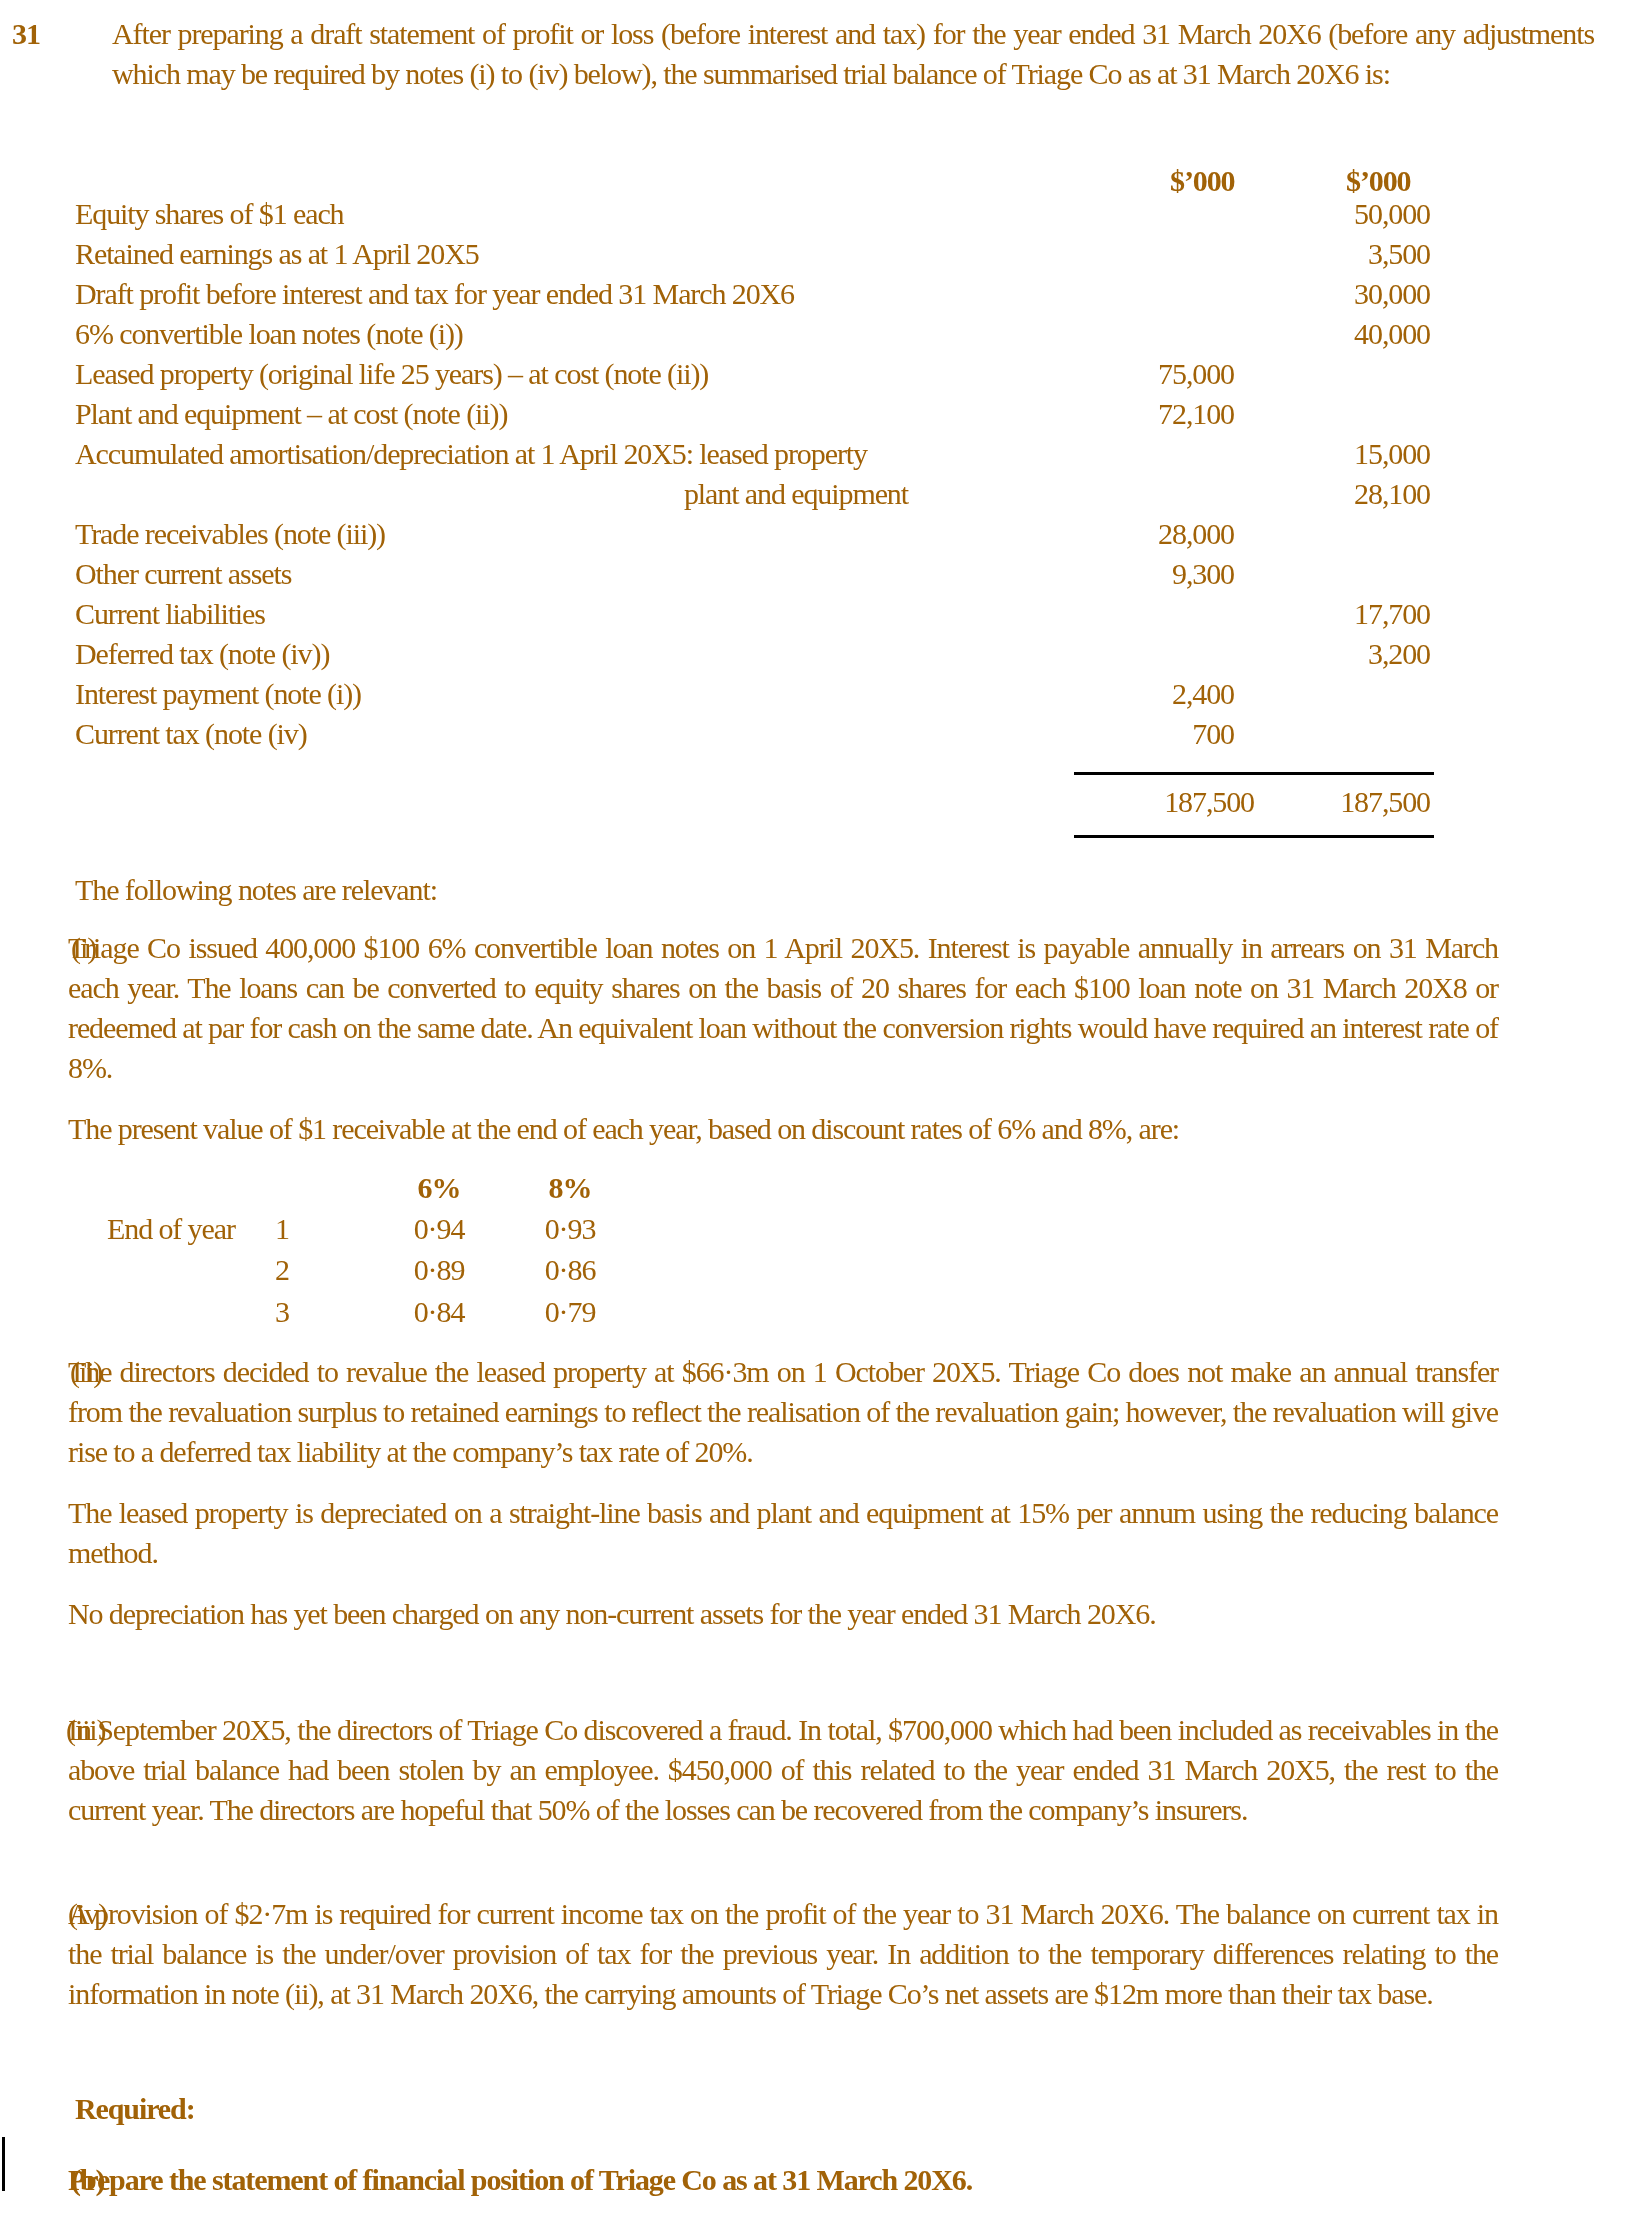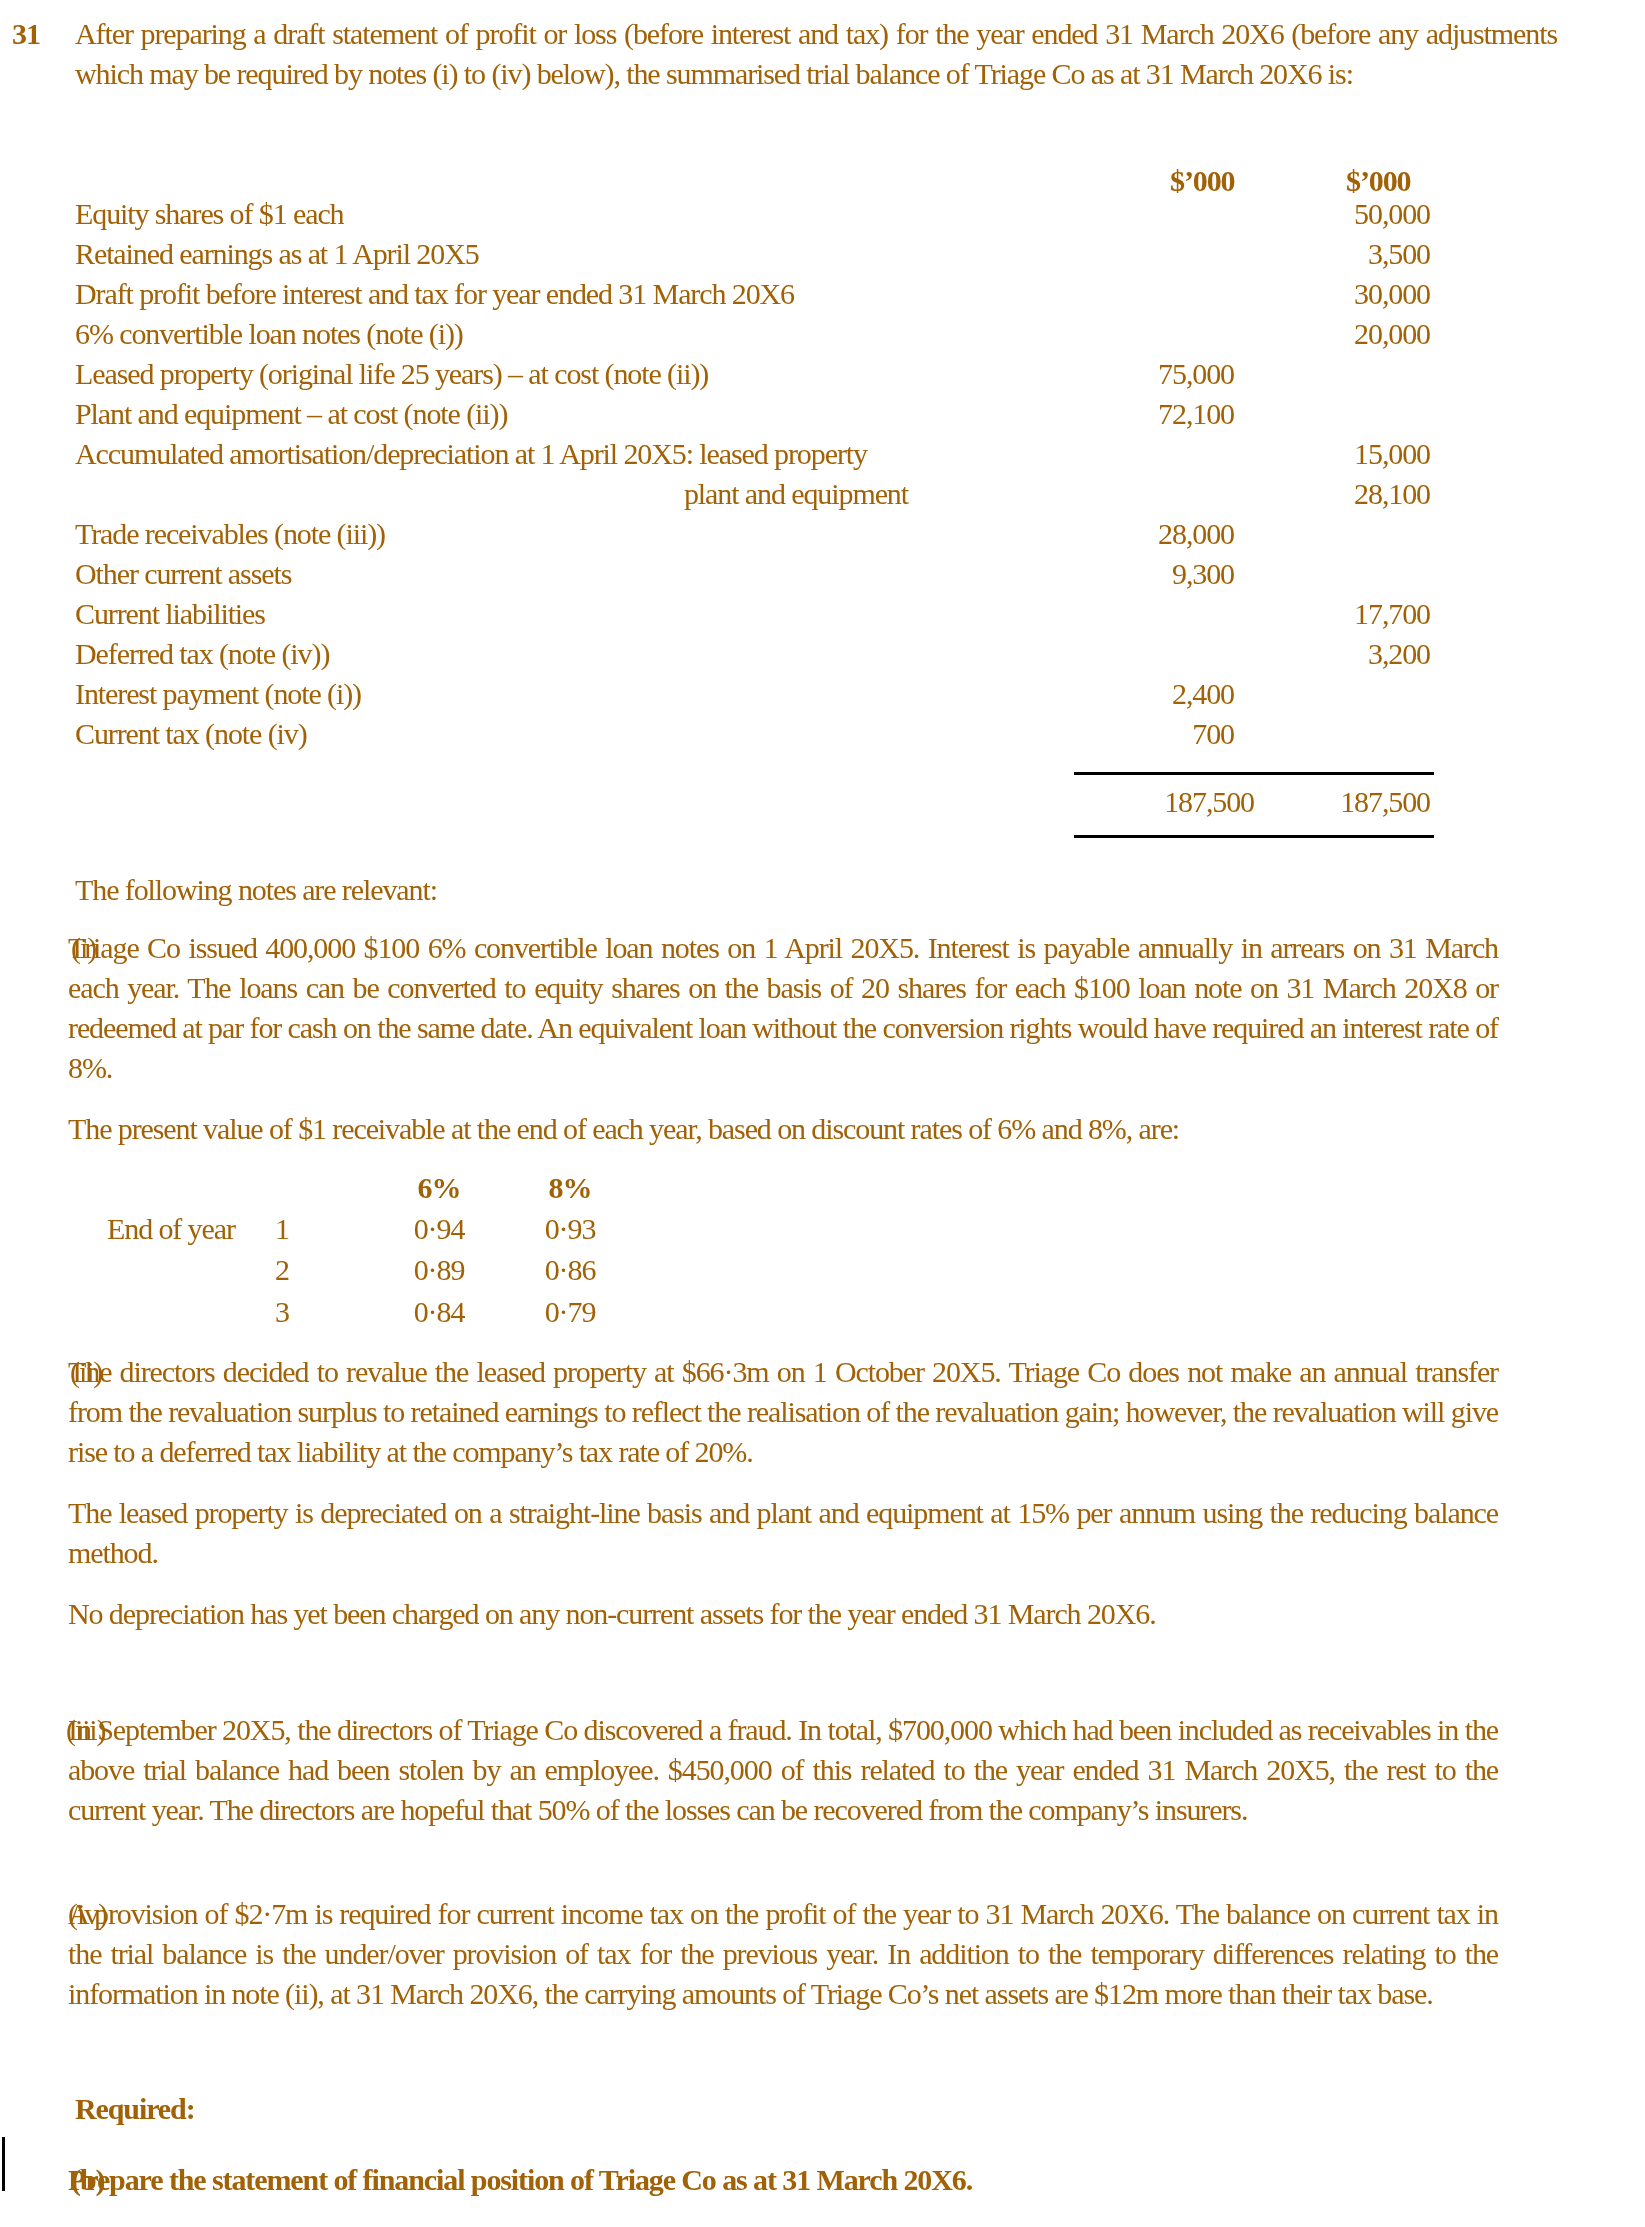--- a/index.html
+++ b/index.html
@@ -5,21 +5,21 @@
   html,body{margin:0;padding:0;background:#fff;}
   *{box-sizing:border-box;}
   .page{
     position:relative;width:1646px;height:2227px;background:#ffffff;color:#a16207;
     font-family:Liberation Serif, serif;
     font-size:30px;letter-spacing:-1.1px;line-height:40px;
     overflow:hidden;
   }
   .abs{position:absolute;}
   .bold{font-weight:bold;}
-  .para{text-align:justify;}
+  .para{text-align:justify;margin-left:37px;}
   p{margin:0 0 21px 0;text-align:justify;}
   p:last-child{margin-bottom:0;}
 
   
   .tb{position:absolute;left:75px;top:194px;width:1355px;}
   .tb-head{position:absolute;left:75px;top:161px;width:1355px;display:flex;white-space:nowrap;}
   .tb-row,.tb-trow,.tb-rulerow{display:flex;white-space:nowrap;}
   .tb-row{height:40px;gap:20px;}
   .tb-label{flex:1 1 auto;min-width:0;}
   .tb-c1{width:188px;flex:0 0 auto;text-align:right;}
@@ -70,21 +70,21 @@
       <div class="tb-c2">3,500</div>
     </div>
     <div class="tb-row">
       <div class="tb-label">Draft profit before interest and tax for year ended 31 March 20X6</div>
       <div class="tb-c1"></div>
       <div class="tb-c2">30,000</div>
     </div>
     <div class="tb-row">
       <div class="tb-label">6% convertible loan notes (note (i))</div>
       <div class="tb-c1"></div>
-      <div class="tb-c2">20,000</div>
+      <div class="tb-c2">40,000</div>
     </div>
     <div class="tb-row">
       <div class="tb-label">Leased property (original life 25 years) – at cost (note (ii))</div>
       <div class="tb-c1">75,000</div>
       <div class="tb-c2"></div>
     </div>
     <div class="tb-row">
       <div class="tb-label">Plant and equipment – at cost (note (ii))</div>
       <div class="tb-c1">72,100</div>
       <div class="tb-c2"></div>

